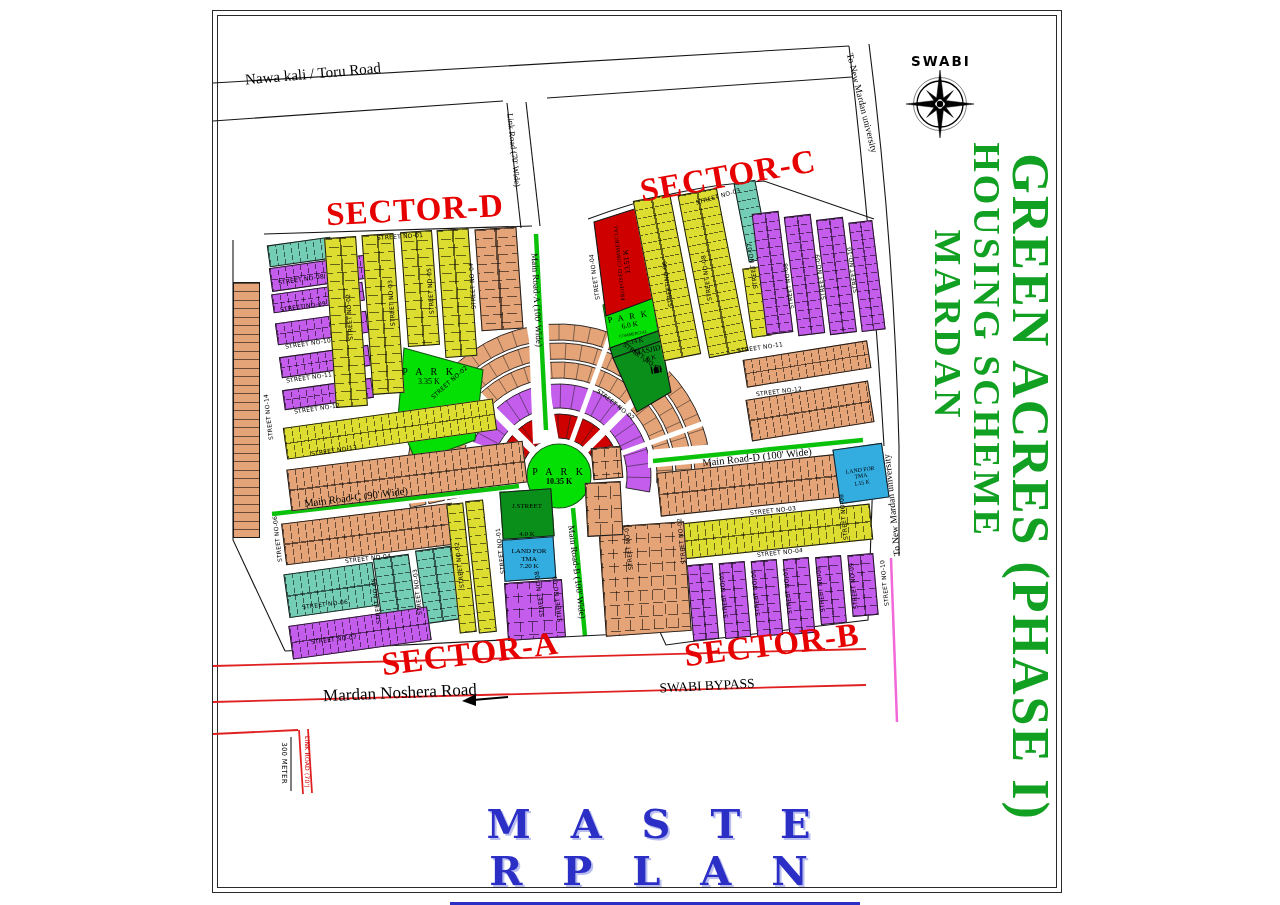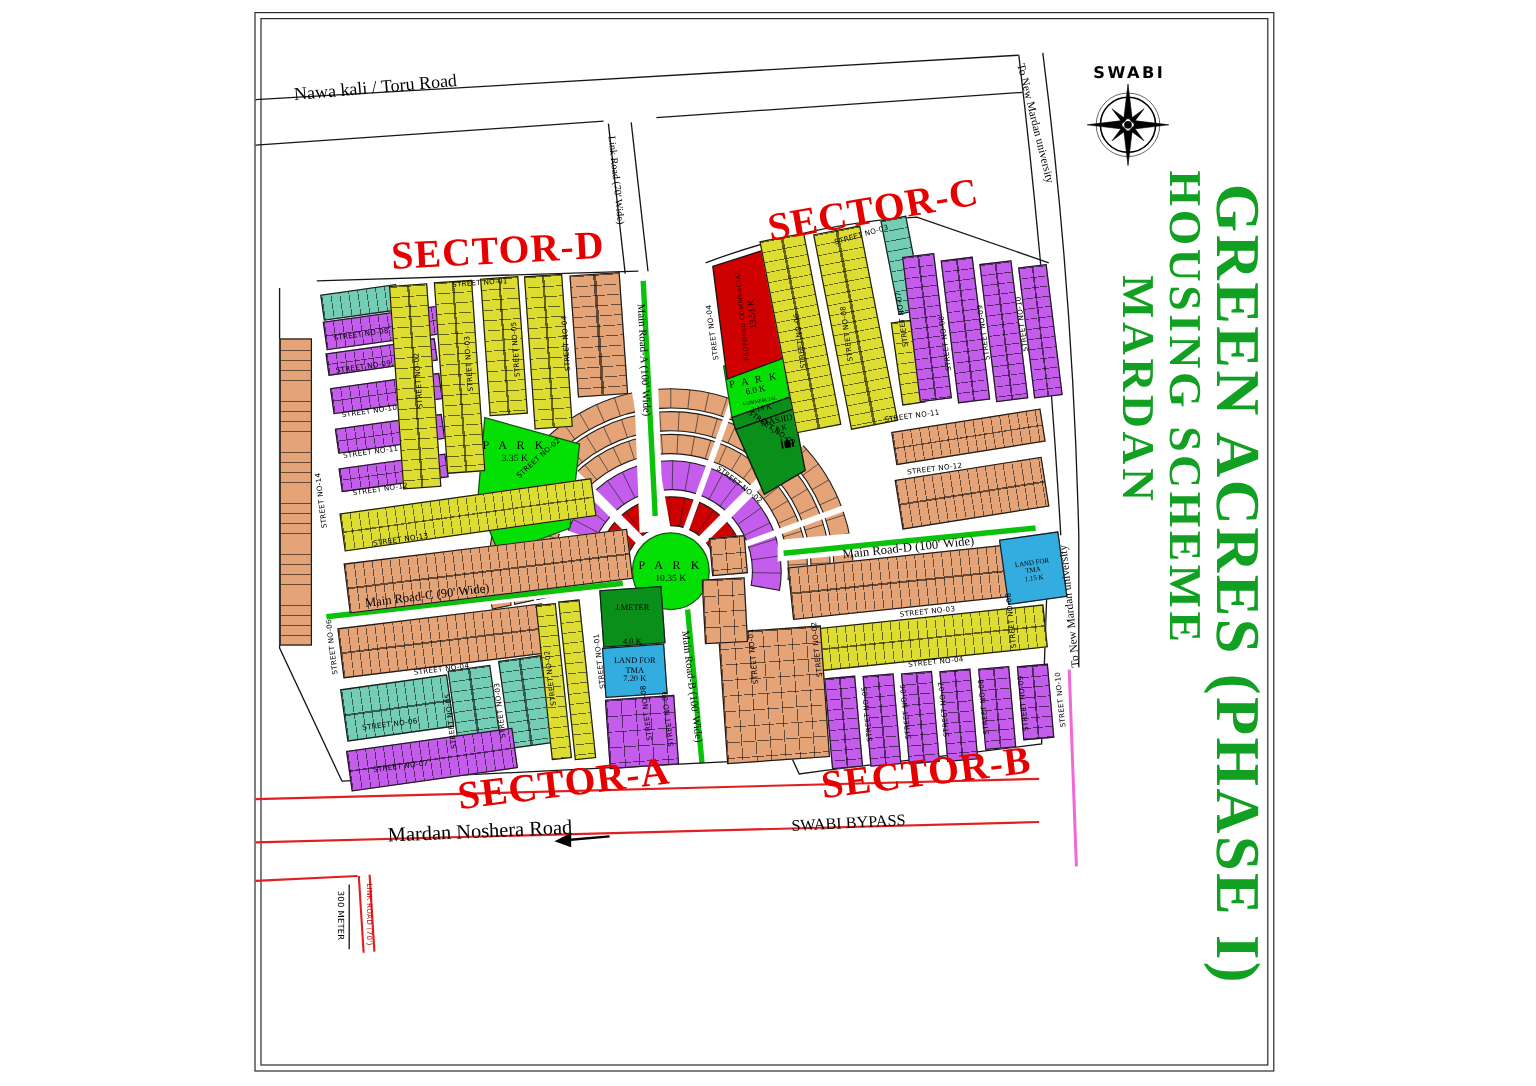--- a/index.html
+++ b/index.html
@@ -371,40 +371,40 @@
       <div class="lbl sector" style="left: 415px; top: 210px; --r: -3deg; font-size: 33px;">SECTOR-D</div>
       <div class="lbl sector" style="left: 728px; top: 176px; --r: -10deg; font-size: 33px;">SECTOR-C</div>
       <div class="lbl sector" style="left: 470px; top: 654px; --r: -7deg; font-size: 33px;">SECTOR-A</div>
       <div class="lbl sector" style="left: 772px; top: 645px; --r: -7deg; font-size: 33px;">SECTOR-B</div>
     </div>
 
   <div class="north">SWABI</div>
 
   <div class="am" style="left:559px;top:477px;">
     <span style="font-size:10px;letter-spacing:3px;">P A R K</span>
-    <span style="font-size:8px;">10.35 K</span>
+    <span style="font-size:8px;font-weight:bold;">10.35 K</span>
   </div>
   <div class="am" style="left:429px;top:377px;">
     <span style="font-size:10px;letter-spacing:3px;">P A R K</span>
     <span style="font-size:8px;">3.35 K</span>
   </div>
   <div class="am" style="left:629px;top:321px;--r:-10deg;">
     <span style="font-size:8.5px;letter-spacing:2px;">P A R K</span>
     <span style="font-size:7.5px;">6.0 K</span>
   </div>
   <div class="am" style="left:634px;top:338px;--r:-10deg;">
     <span style="font-size:4.2px;">COMMERCIAL</span>
     <span style="font-size:6.5px;">2.14 K</span>
   </div>
   <div class="am" style="left:648px;top:354px;--r:-12deg;">
     <span style="font-size:7.5px;">MASJID</span>
     <span style="font-size:6.5px;">1.8 K</span>
   </div>
   <div class="am" style="left:527px;top:521px;">
-    <span style="font-size:7px;">J.METER</span>
+    <span style="font-size:7px;">J.STREET</span>
     <span style="font-size:7px;margin-top:20px;">4.0 K</span>
   </div>
   <div class="am" style="left:529px;top:559px;">
     <span style="font-size:7px;">LAND FOR</span>
     <span style="font-size:7px;">TMA</span>
     <span style="font-size:7px;">7.20 K</span>
   </div>
   <div class="am" style="left:861px;top:476px;--r:-8deg;">
     <span style="font-size:5.8px;">LAND FOR</span>
     <span style="font-size:5.8px;">TMA</span>
@@ -412,13 +412,14 @@
   </div>
   <div class="am" style="left:624px;top:262px;--r:-96deg;">
     <span style="font-size:5.5px;letter-spacing:.5px;">PROPOSED COMMERCIAL</span>
     <span style="font-size:7.5px;">13.51 K</span>
   </div>
 
   <div class="gtitle" style="left:640px;top:457px;width:780px;height:60px;font-size:52px;letter-spacing:2px;transform:rotate(90deg);">GREEN ACRES (PHASE I)</div>
   <div class="gtitle" style="left:767px;top:318px;width:440px;height:44px;font-size:38px;letter-spacing:3px;transform:rotate(90deg);">HOUSING SCHEME</div>
   <div class="gtitle" style="left:843px;top:303px;width:210px;height:44px;font-size:38px;letter-spacing:3px;transform:rotate(90deg);">MARDAN</div>
 
+  <div class="master">M A S T E R  P L A N</div>
 </div>
 
 </body></html>

